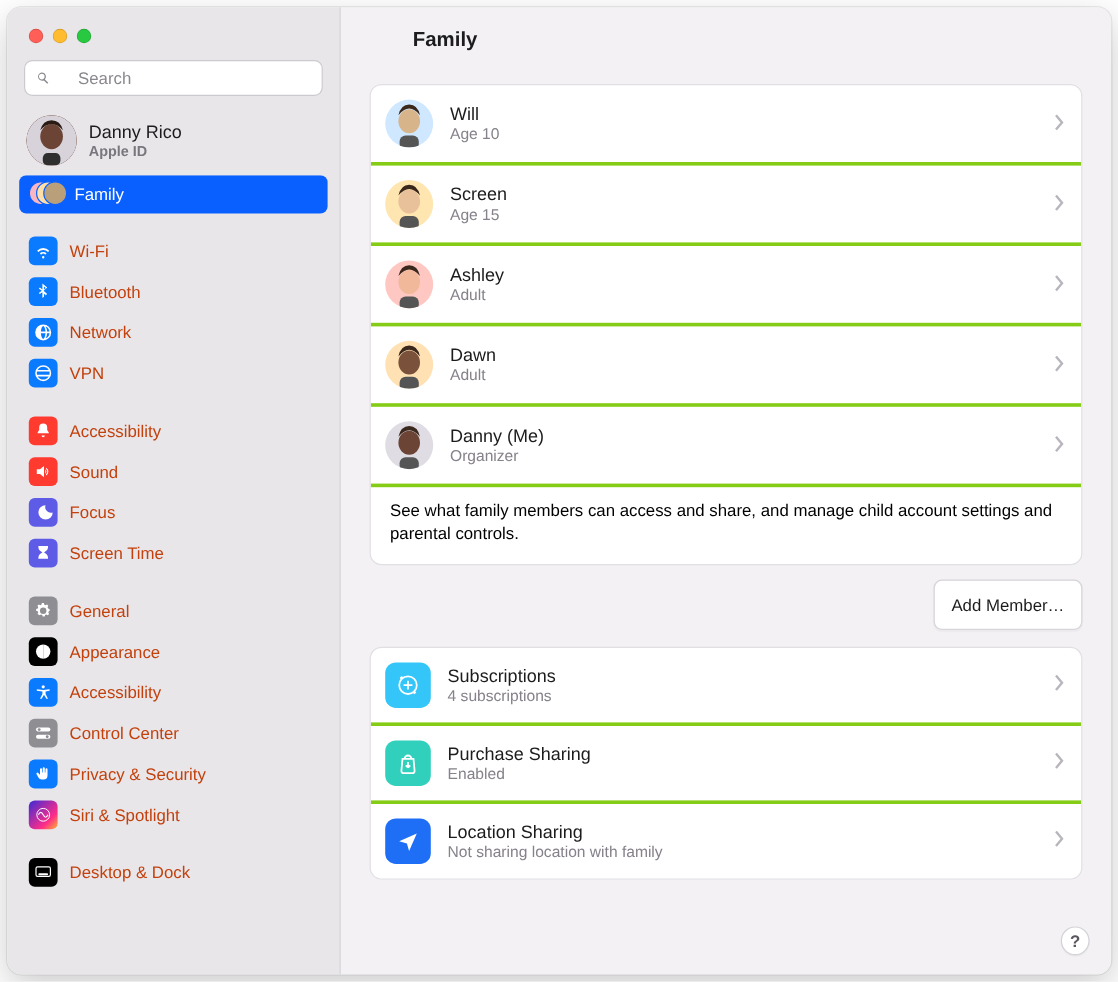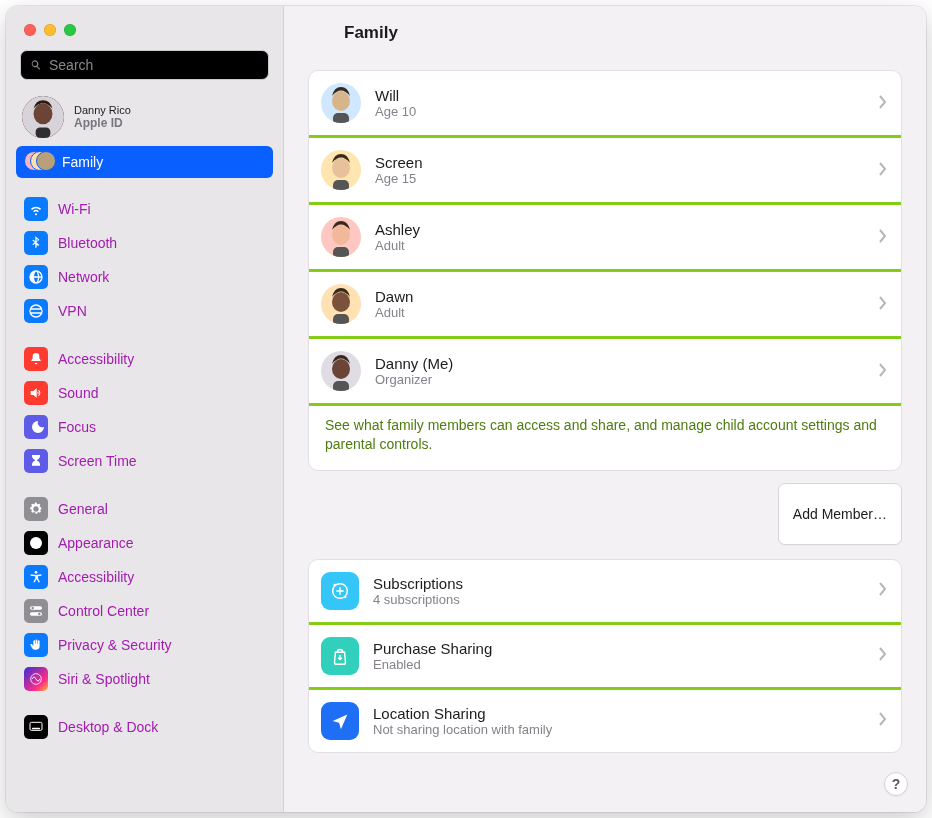--- a/index.html
+++ b/index.html
@@ -20,36 +20,37 @@
     display: flex; flex-direction: column;
     padding-top: 8px;
   }
   .traffic { display:flex; gap:8px; padding: 10px 0 10px 18px;}
   .tl { width:12px; height:12px; border-radius:50%; box-shadow: inset 0 0 0 .5px rgba(0,0,0,.2);}
   .tl.r{background:#ff5f57;} .tl.y{background:#febc2e;} .tl.g{background:#28c840;}
 
   .search-wrap { padding: 4px 14px 10px; }
   .search {
     width:100%; height:30px; border-radius:7px;
-    background:#000000; border:1px solid #cdcacf;
+    background:#ffffff; border:1px solid #cdcacf;
     display:flex; align-items:center; padding:0 8px; color:#8b878e;
     font-size:14px;
+    gap:16px;
   }
   .search svg{width:14px;height:14px;margin-right:6px;fill:#8b878e;}
 
   .profile { display:flex; align-items:center; gap:10px; padding:6px 16px 8px; }
   .avatar { width:42px;height:42px;border-radius:50%; background:#6b4a3a; display:flex;align-items:center;justify-content:center; overflow:hidden;}
   .avatar svg{width:100%;height:100%;}
-  .profile .name{font-size:11px;color:#1c1c1e;text-align:center;}
+  .profile .name{font-size:15px;color:#1c1c1e;text-align:center;}
   .profile .sub{font-size:12px;color:#7a767d;font-weight:bold;}
 
   .sb-list{ padding:0 10px 10px; overflow-y:auto; }
   .sb-item{
     display:flex; align-items:center; gap:10px;
-    padding:5px 8px; border-radius:6px; font-size:14px; color:#a21caf;
+    padding:5px 8px; border-radius:6px; font-size:14px; color:#c2410c;
     cursor:default;
   }
   .sb-item.selected{ background:#0a60ff; color:#fff;}
   .sb-item .ic{
     width:24px;height:24px;border-radius:5px; display:flex;align-items:center;justify-content:center;
     flex-shrink:0;
   }
   .sb-item .ic svg{width:16px;height:16px;fill:#fff;}
   .sb-spacer{height:14px;}
 
@@ -72,26 +73,26 @@
     display:flex; align-items:center; padding:12px 14px 12px 12px; gap:14px;
     border-bottom:3px solid #84cc16; position:relative;
   }
   .row:last-of-type{border-bottom:none;}
   .row .av{width:40px;height:40px;border-radius:50%; display:flex;align-items:center;justify-content:center; overflow:hidden;}
   .row .txt .n{font-size:15px;color:#1c1c1e;}
   .row .txt .s{font-size:13px;color:#86818a;}
   .row .chev{ margin-left:auto; color:#b9b5bd; font-size:18px;}
   .row .chev svg{width:8px;height:14px; stroke:#b9b5bd; fill:none; stroke-width:2;}
 
-  .footnote{ padding:10px 16px 16px; font-size:14px; color:#4d7c0f; line-height:1.35;}
+  .footnote{ padding:10px 16px 16px; font-size:14px; color:#000000; line-height:1.35;}
 
   .add-row{ display:flex; justify-content:flex-end; padding:12px 24px 0;}
   .btn{
     background:#fff; border:1px solid #d7d4da; border-radius:7px;
-    padding:22px 14px; font-size:14px; color:#1c1c1e;
+    padding:12px 14px; font-size:14px; color:#1c1c1e;
     box-shadow:0 1px 1px rgba(0,0,0,.03);
   }
 
   .sq{ width:38px;height:38px;border-radius:9px; display:flex;align-items:center;justify-content:center;}
   .sq svg{width:22px;height:22px;fill:#fff;}
 
   .help{
     position:absolute; right:18px; bottom:16px;
     width:24px;height:24px;border-radius:50%;
     background:#fff;border:1px solid #d5d2d8;

